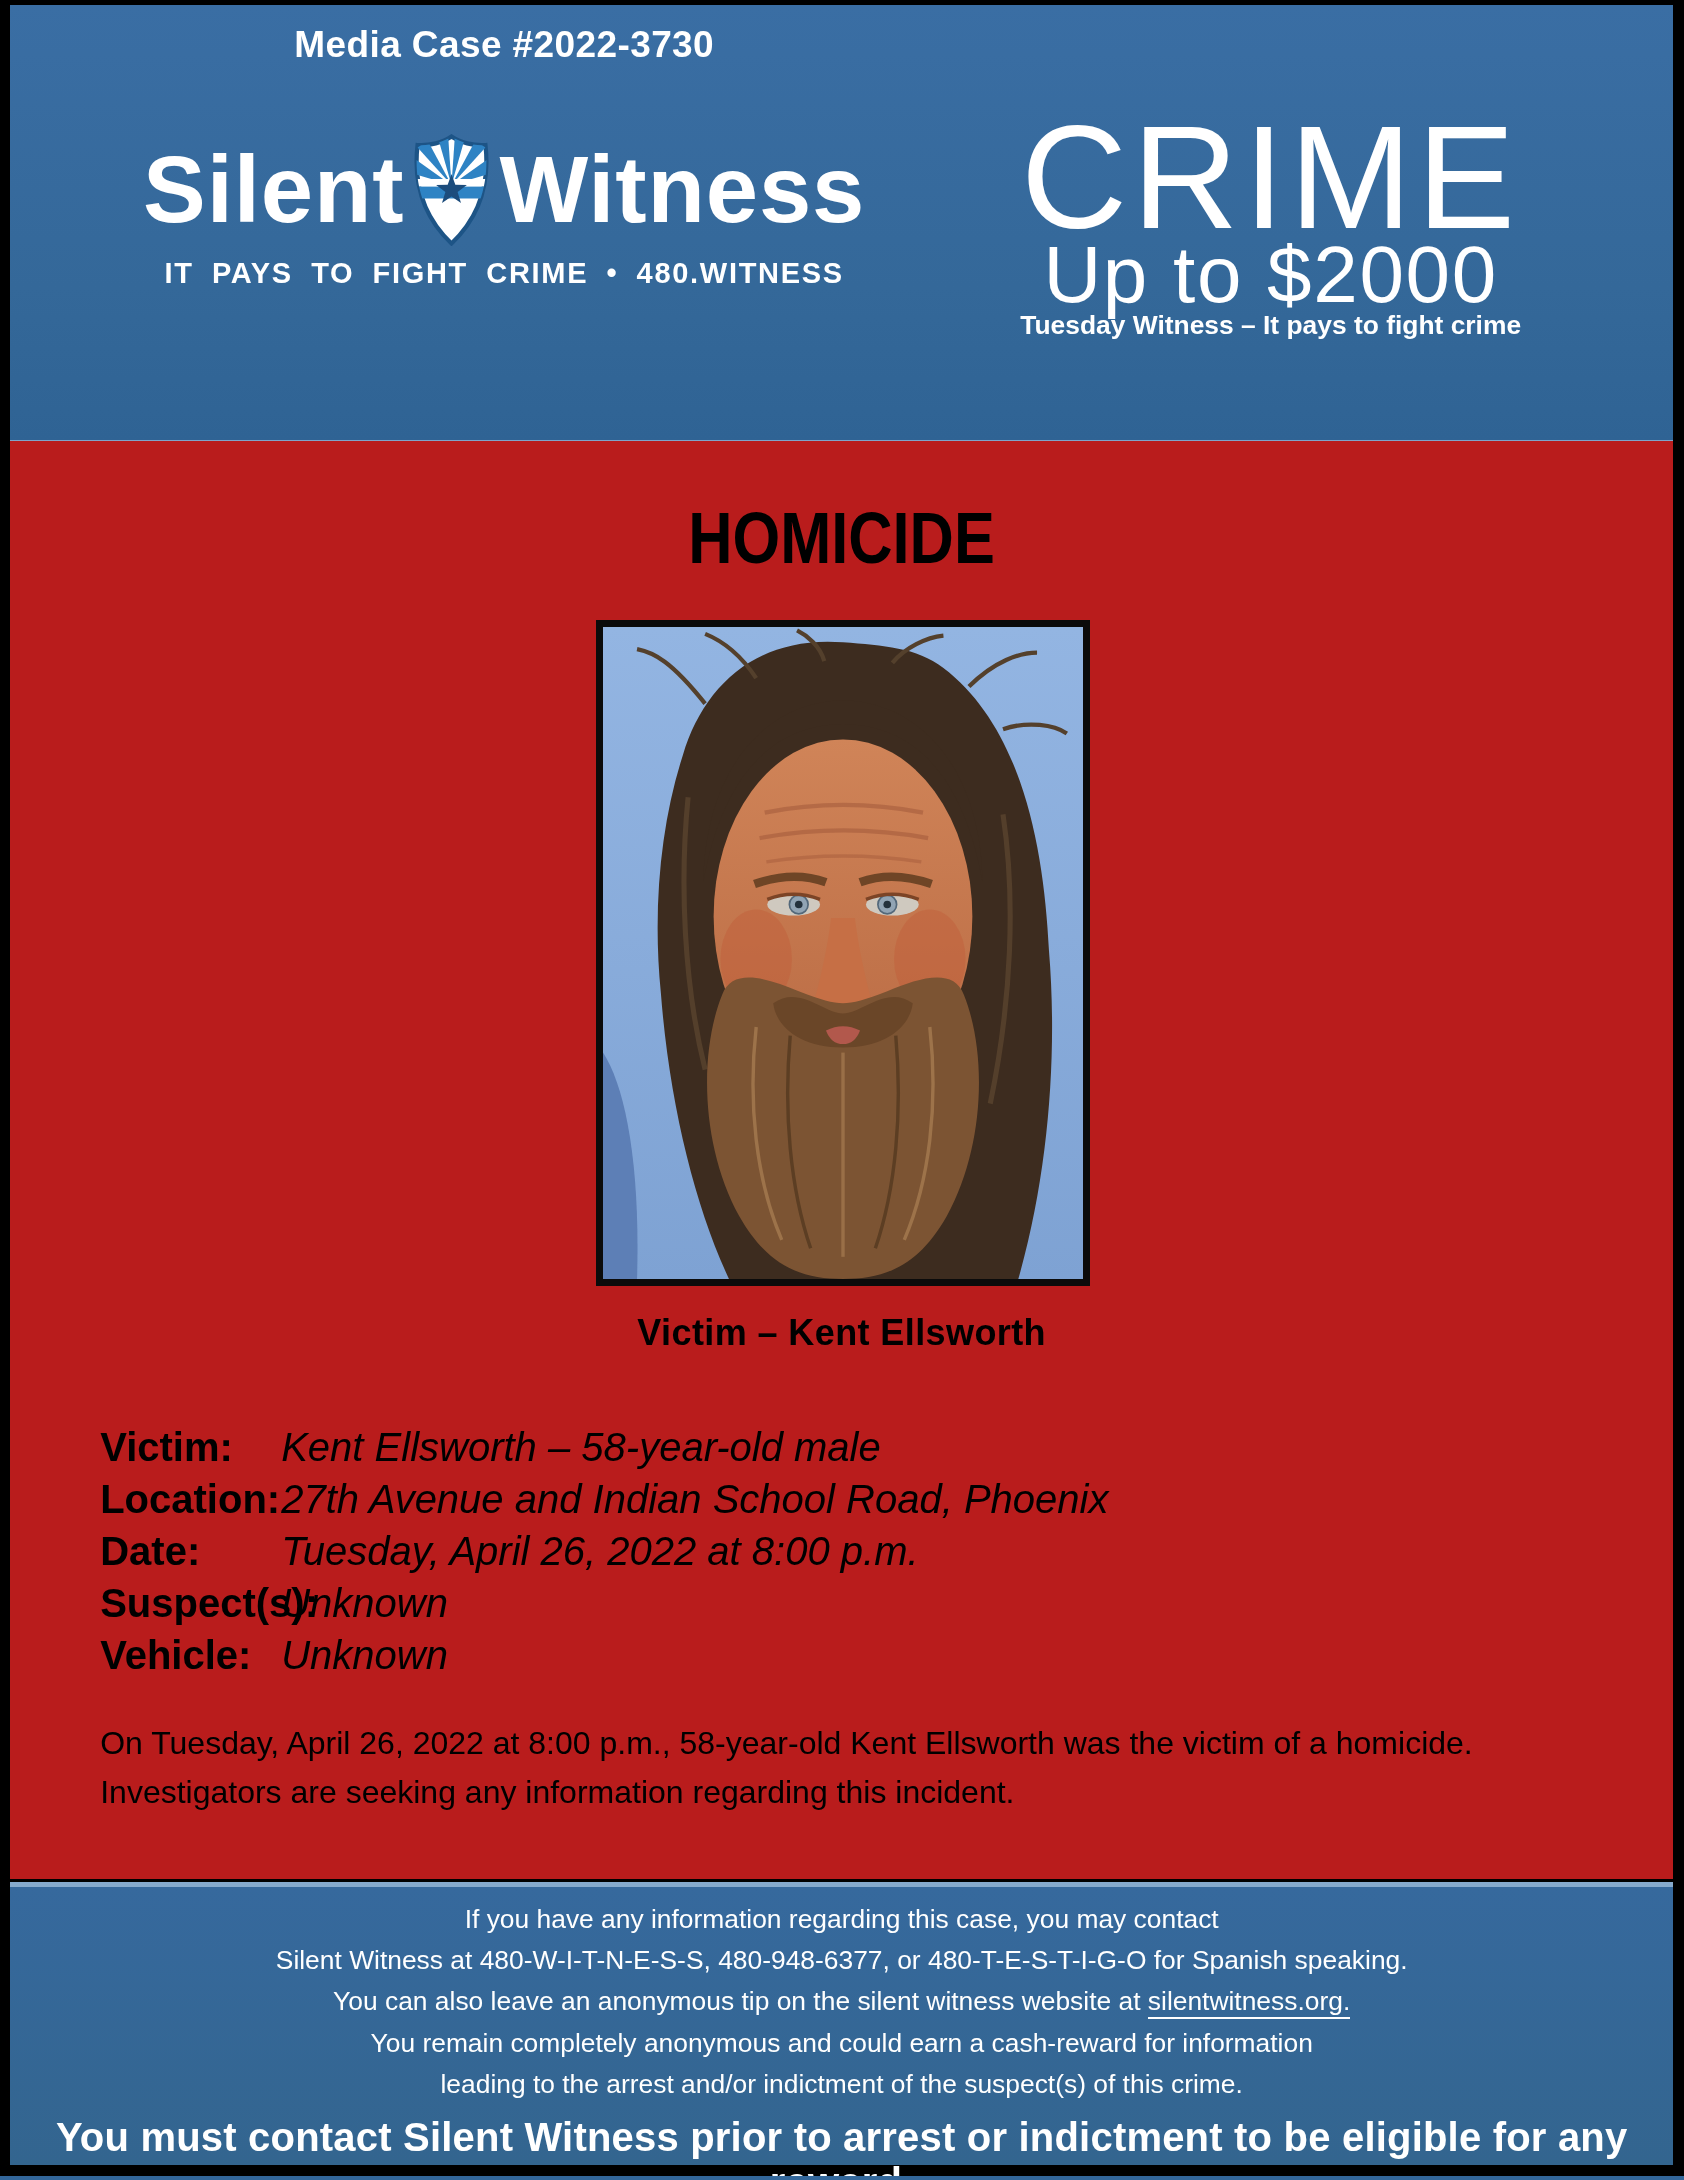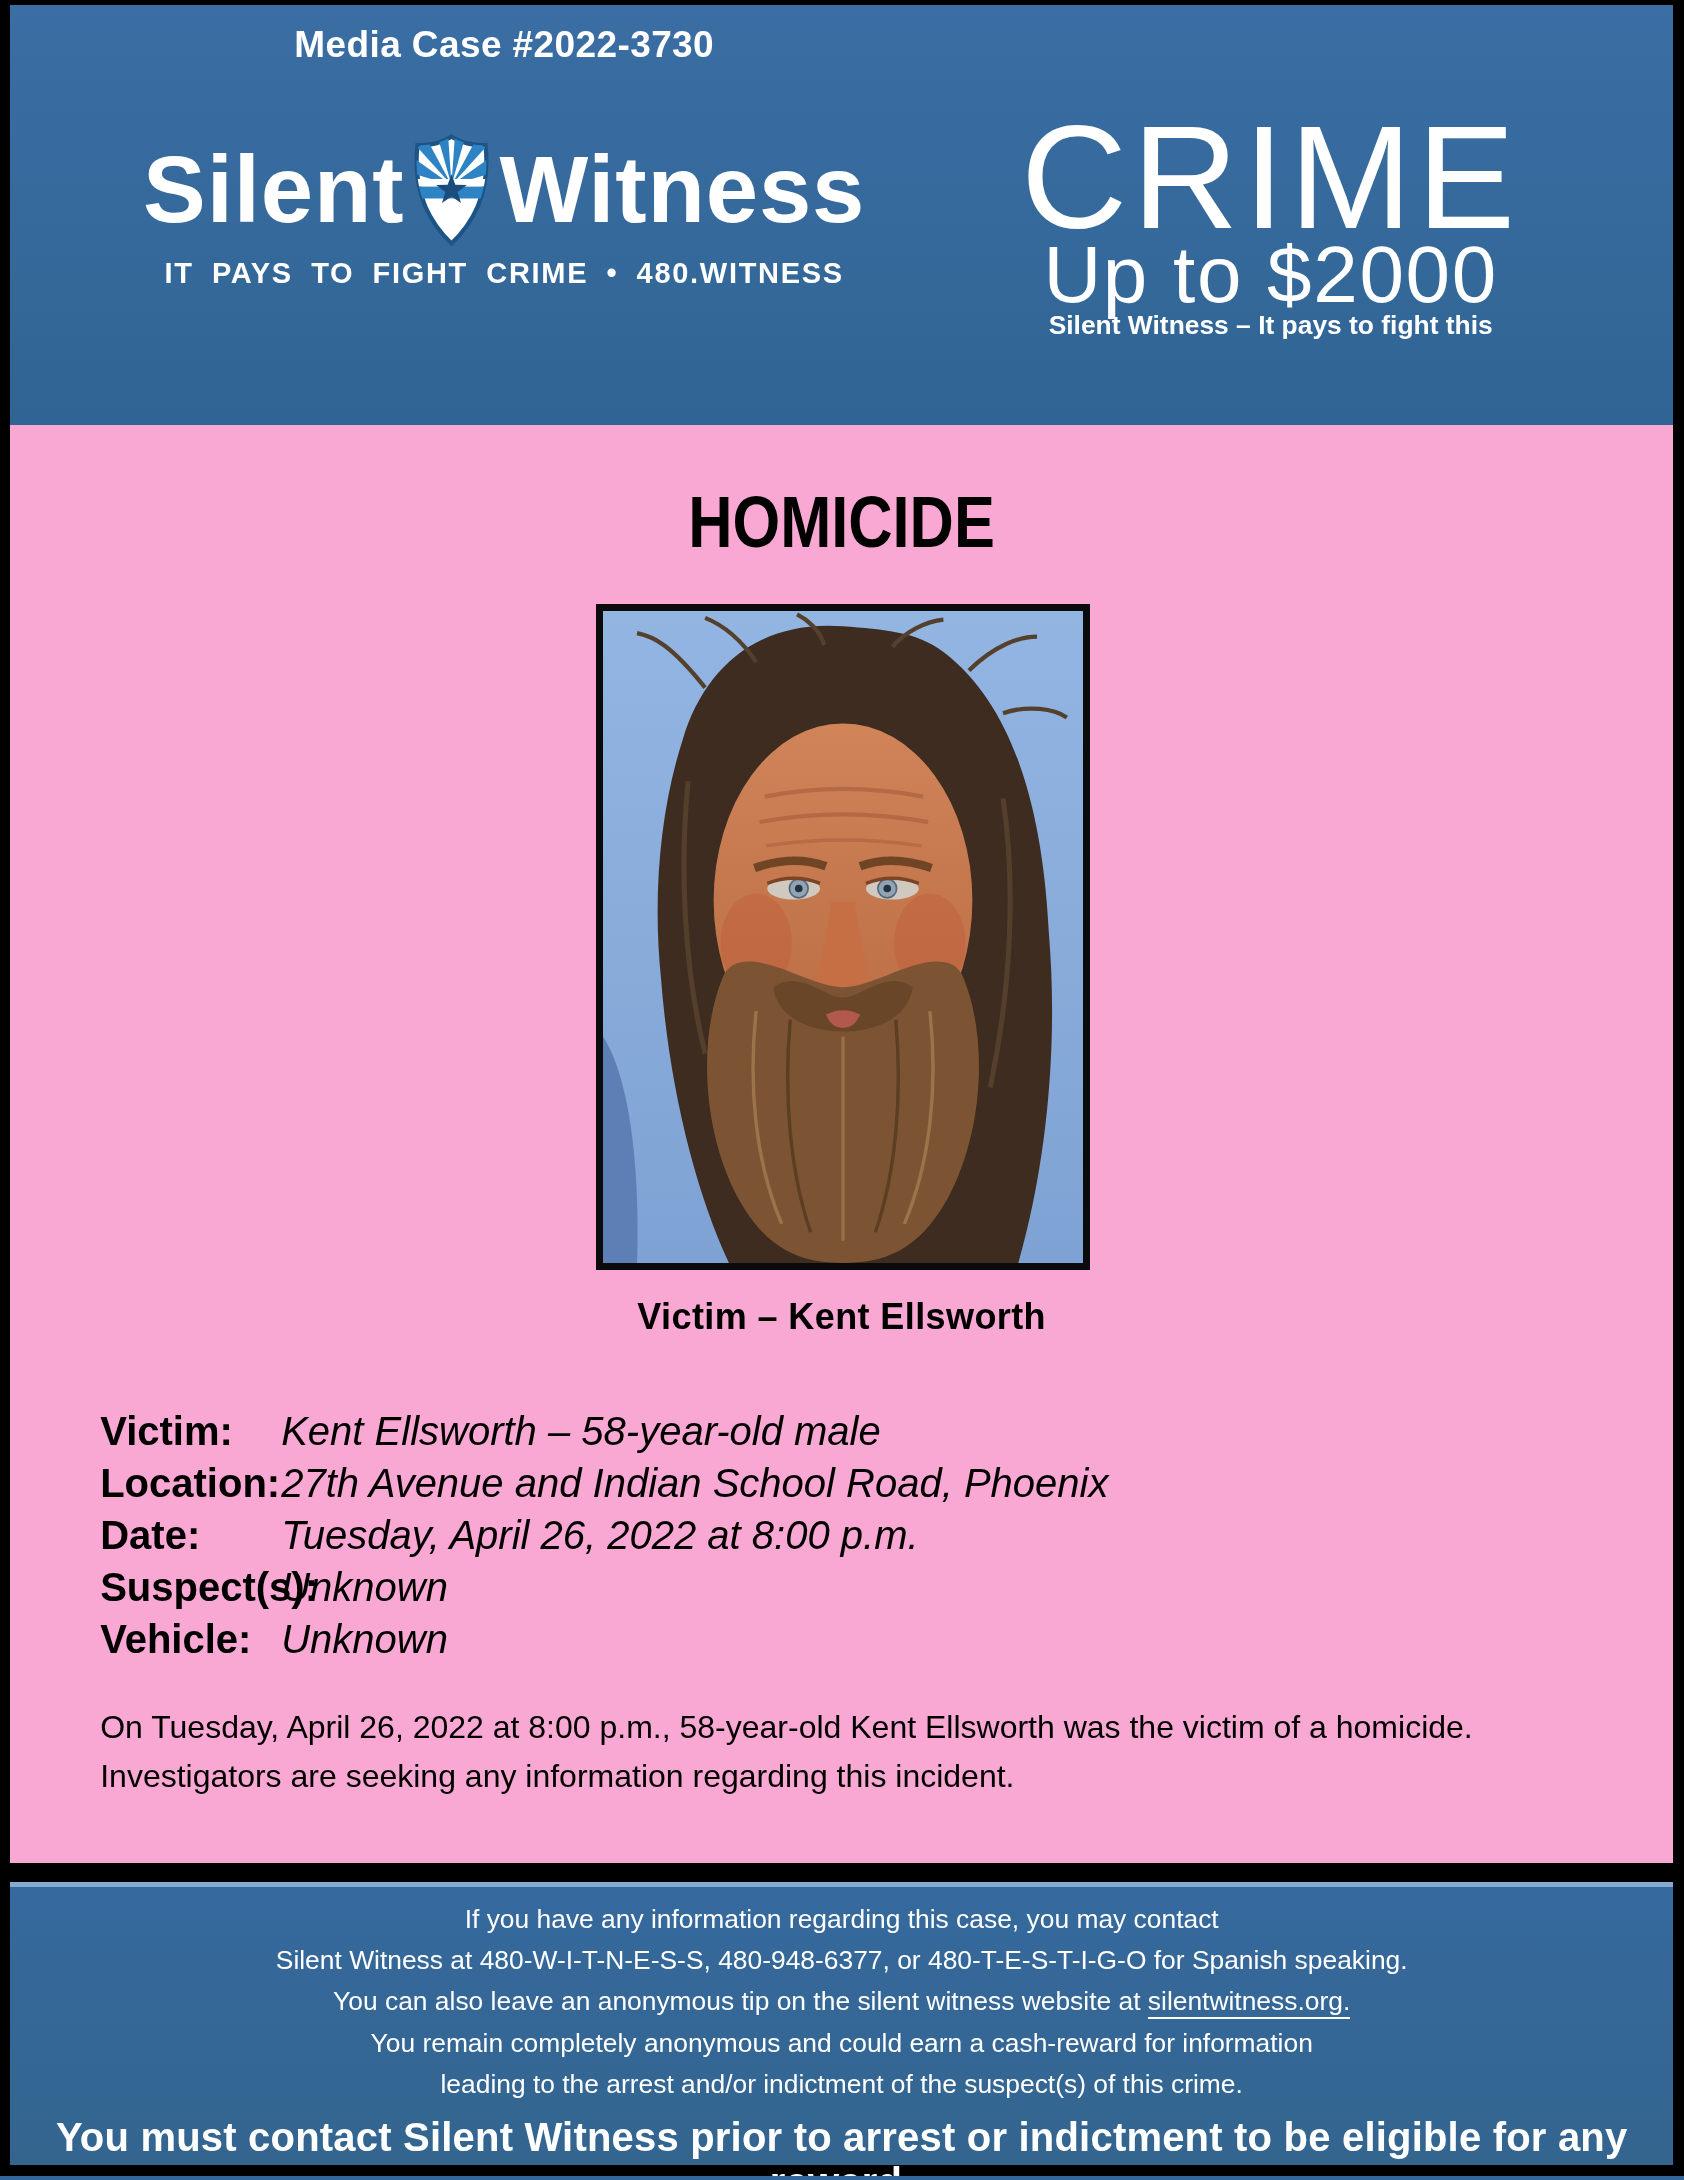--- a/index.html
+++ b/index.html
@@ -35,22 +35,22 @@
     font-size:147px; line-height:1; font-weight:normal; letter-spacing:5.1px;
   }
   .reward-sub {
     position:absolute; top:230px; left:0; width:100%;
     font-size:80px; line-height:1; font-weight:normal; letter-spacing:1.7px;
   }
   .reward-tag { position:absolute; top:305px; left:0; width:100%; font-size:26.4px; font-weight:bold; }
 
   
   .body-area {
-    position:absolute; left:10.2px; top:425px; width:1663px; height:1438px;
-    background:#f9a8d4; color:#000;
+    position:absolute; left:10.2px; top:441px; width:1663px; height:1438px;
+    background:#b91c1c; color:#000;
   }
   .crime-title { position:absolute; top:55px; left:0; width:100%; text-align:center; font-size:73px; font-weight:bold; }
   .crime-title .squeeze { display:inline-block; transform:scaleX(0.84); transform-origin:center; }
 
   .photo-frame {
     position:absolute; left:586px; top:179px; width:480px; height:652px;
     border:7.7px solid #0b0b0b; background:#8fb2e0;
   }
   .photo-frame svg { display:block; width:480px; height:652px; }
 
@@ -115,21 +115,21 @@
         </svg>
       </span>
       <span class="brand-word">Witness</span>
     </div>
 
     <div class="brand-tagline">IT PAYS TO FIGHT CRIME • 480.WITNESS</div>
 
     <div class="reward">
       <div class="reward-title">CRIME</div>
       <div class="reward-sub">Up to $2000</div>
-      <div class="reward-tag">Silent Witness – It pays to fight this</div>
+      <div class="reward-tag">Tuesday Witness – It pays to fight crime</div>
     </div>
   </div>
 
   <div class="body-area">
 
     <div class="crime-title">
       <span class="squeeze">HOMICIDE</span>
     </div>
 
     <div class="photo-frame">

